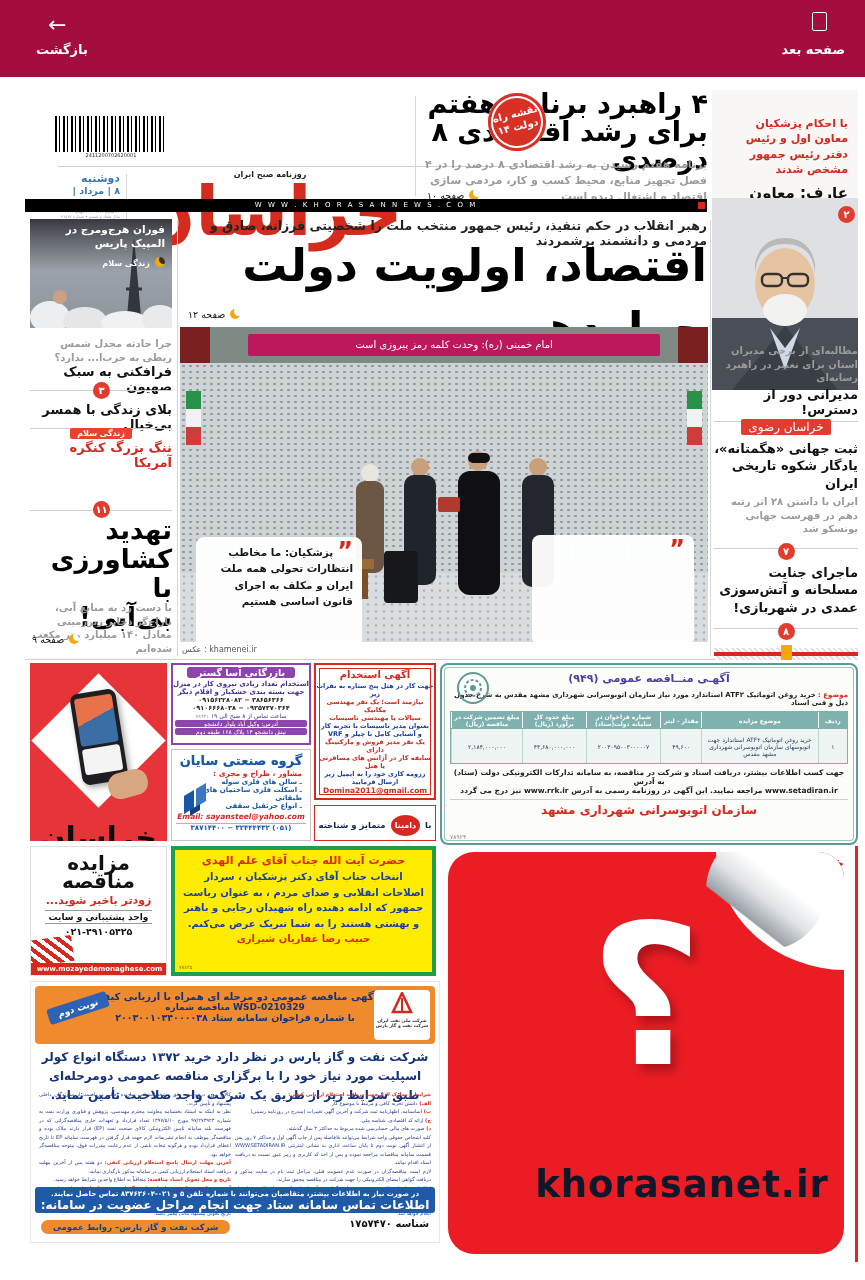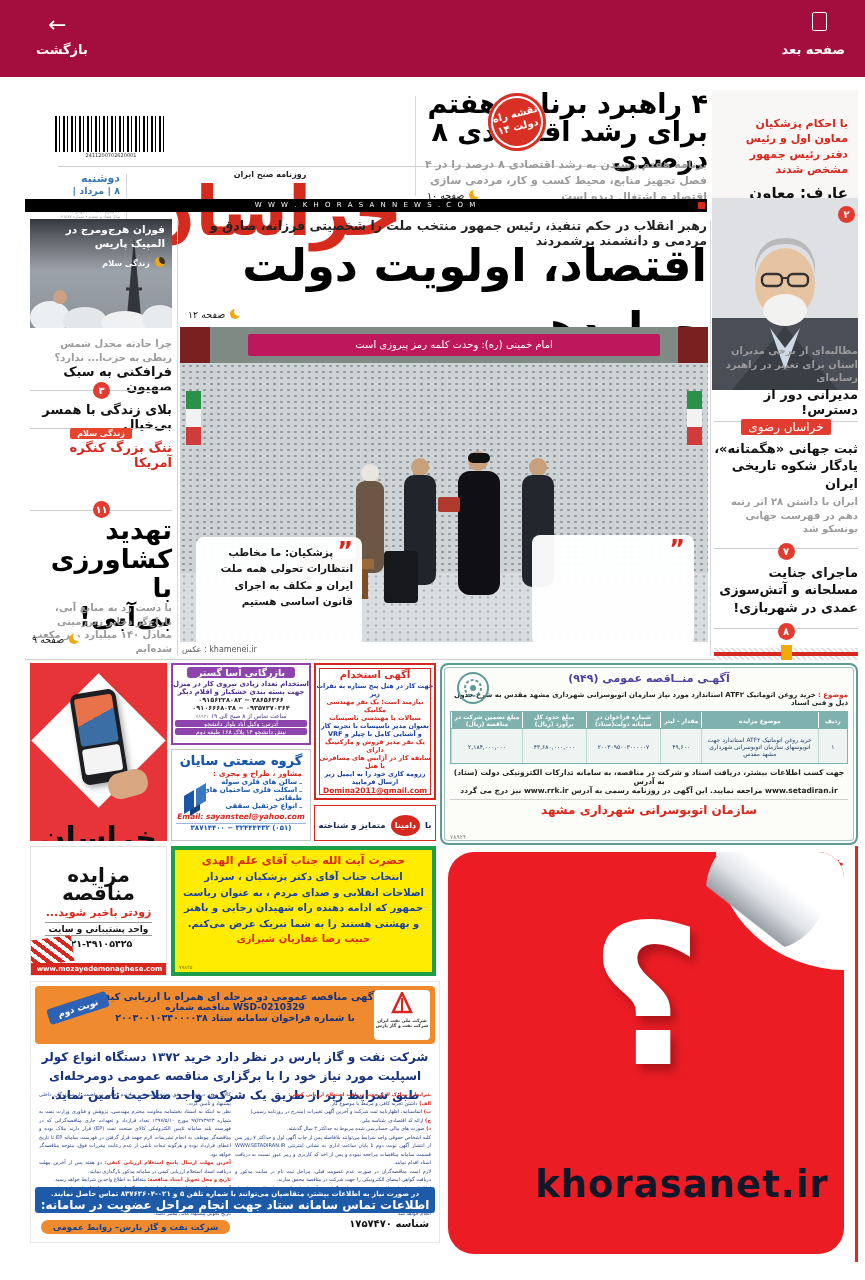--- a/index.html
+++ b/index.html
@@ -294,21 +294,21 @@
       <div class="td" style="width:18%">۲,۱۸۴,۰۰۰,۰۰۰</div>
     </div>
     <div class="c b" style="font-size:7.5px;color:#222;margin-top:4px">جهت کسب اطلاعات بیشتر، دریافت اسناد و شرکت در مناقصه، به سامانه تدارکات الکترونیکی دولت (ستاد) به آدرس</div>
     <div class="c b" style="font-size:7.5px;color:#222">www.setadiran.ir مراجعه نمایید. این آگهی در روزنامه رسمی به آدرس www.rrk.ir نیز درج می گردد</div>
     <div class="hl" style="margin-top:4px"></div>
     <div class="c b red" style="font-size:12px;margin-top:3px">سازمان اتوبوسرانی شهرداری مشهد</div>
     <div class="a" style="left:8px;bottom:3px;font-size:6px;color:#888">۷۸۹۲۴</div>
   </div>
 
   <div class="a" style="left:30px;top:846px;width:137px;height:130px;background:#fff;border:1px solid #e0e0e0;box-sizing:border-box;overflow:hidden">
-    <div class="c b rtl" style="font-size:20px;color:#111;line-height:1;margin-top:18px;letter-spacing:-1px">
+    <div class="c b rtl" style="font-size:20px;color:#111;line-height:1;margin-top:6px;letter-spacing:-1px">
       <div>مزایده</div>
       <div style="margin-top:-2px">مناقصه</div>
     </div>
     <div class="c b red rtl" style="font-size:11px;margin-top:3px">زودتر باخبر شوید...</div>
     <div class="c b rtl" style="font-size:9px;color:#111;border-top:1px solid #999;border-bottom:1px solid #999;margin:3px 14px 0;padding:1px 0">واحد پشتیبانی و سایت</div>
     <div class="c b" style="font-size:9.5px;color:#111;margin-top:2px">۰۲۱-۴۹۱۰۵۴۲۵</div>
     <div class="a" style="left:-18px;bottom:10px;width:60px;height:26px;background:repeating-linear-gradient(45deg,#d6281e 0 4px,#fff 4px 8px);transform:rotate(-8deg)"></div>
     <div class="a c b" style="left:0;bottom:0;width:137px;background:#d6281e;color:#fff;font-size:7px;padding:2px 0">www.mozayedemonaghese.com</div>
   </div>
 

